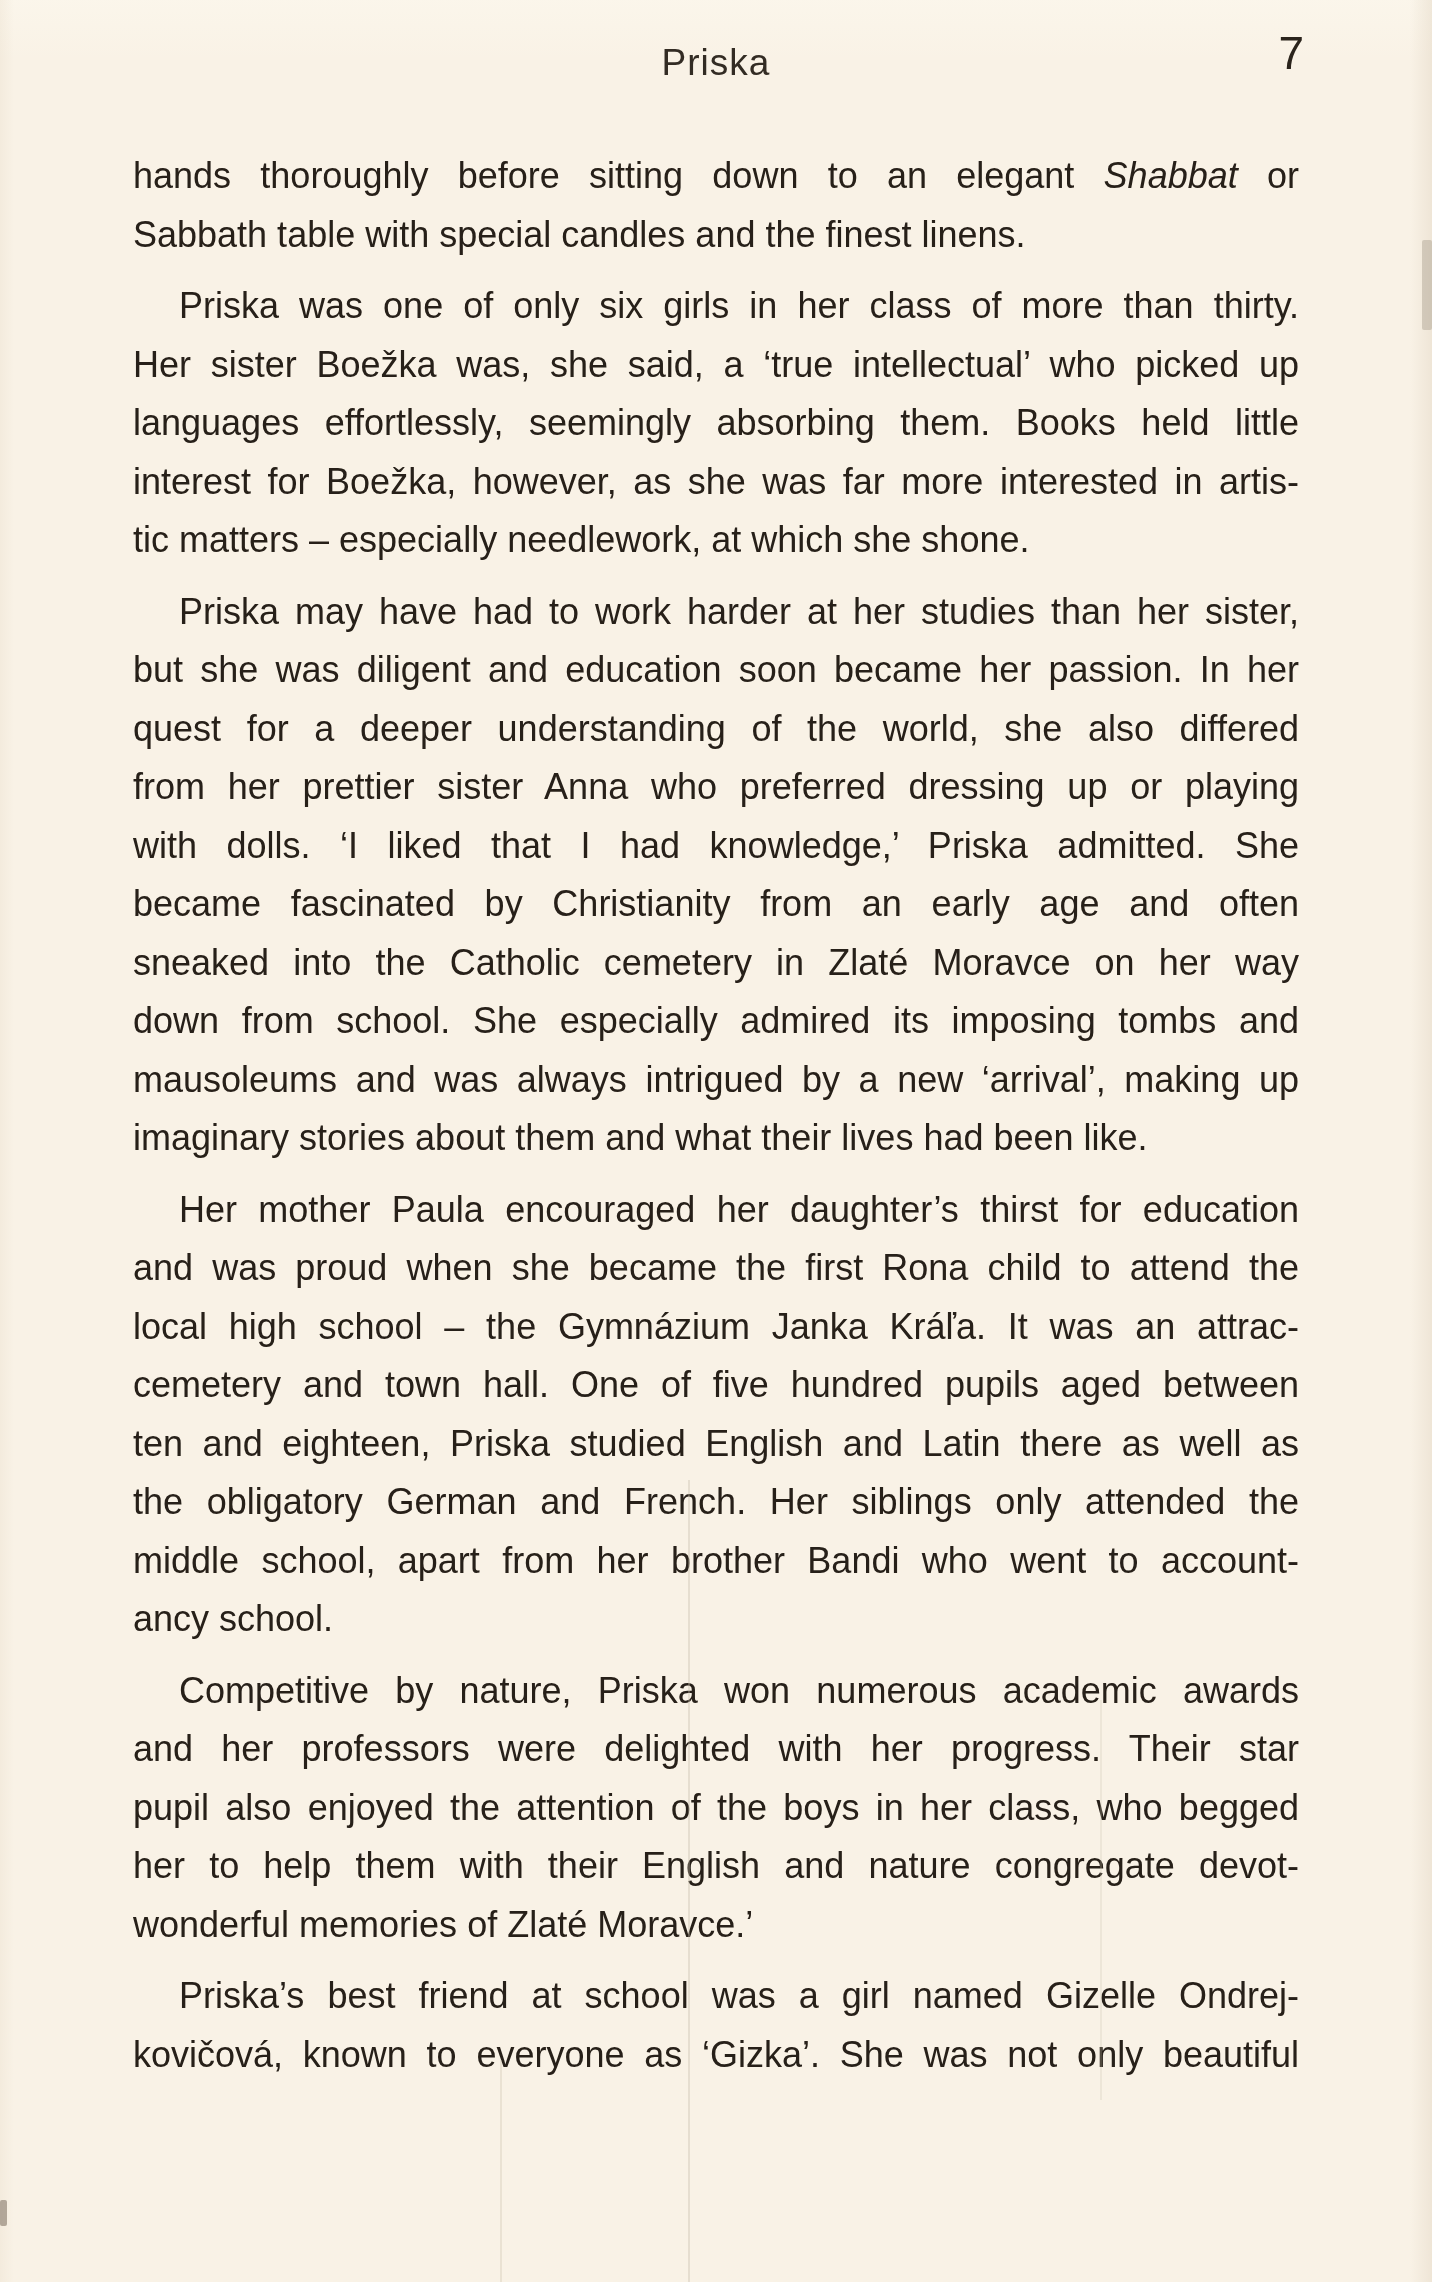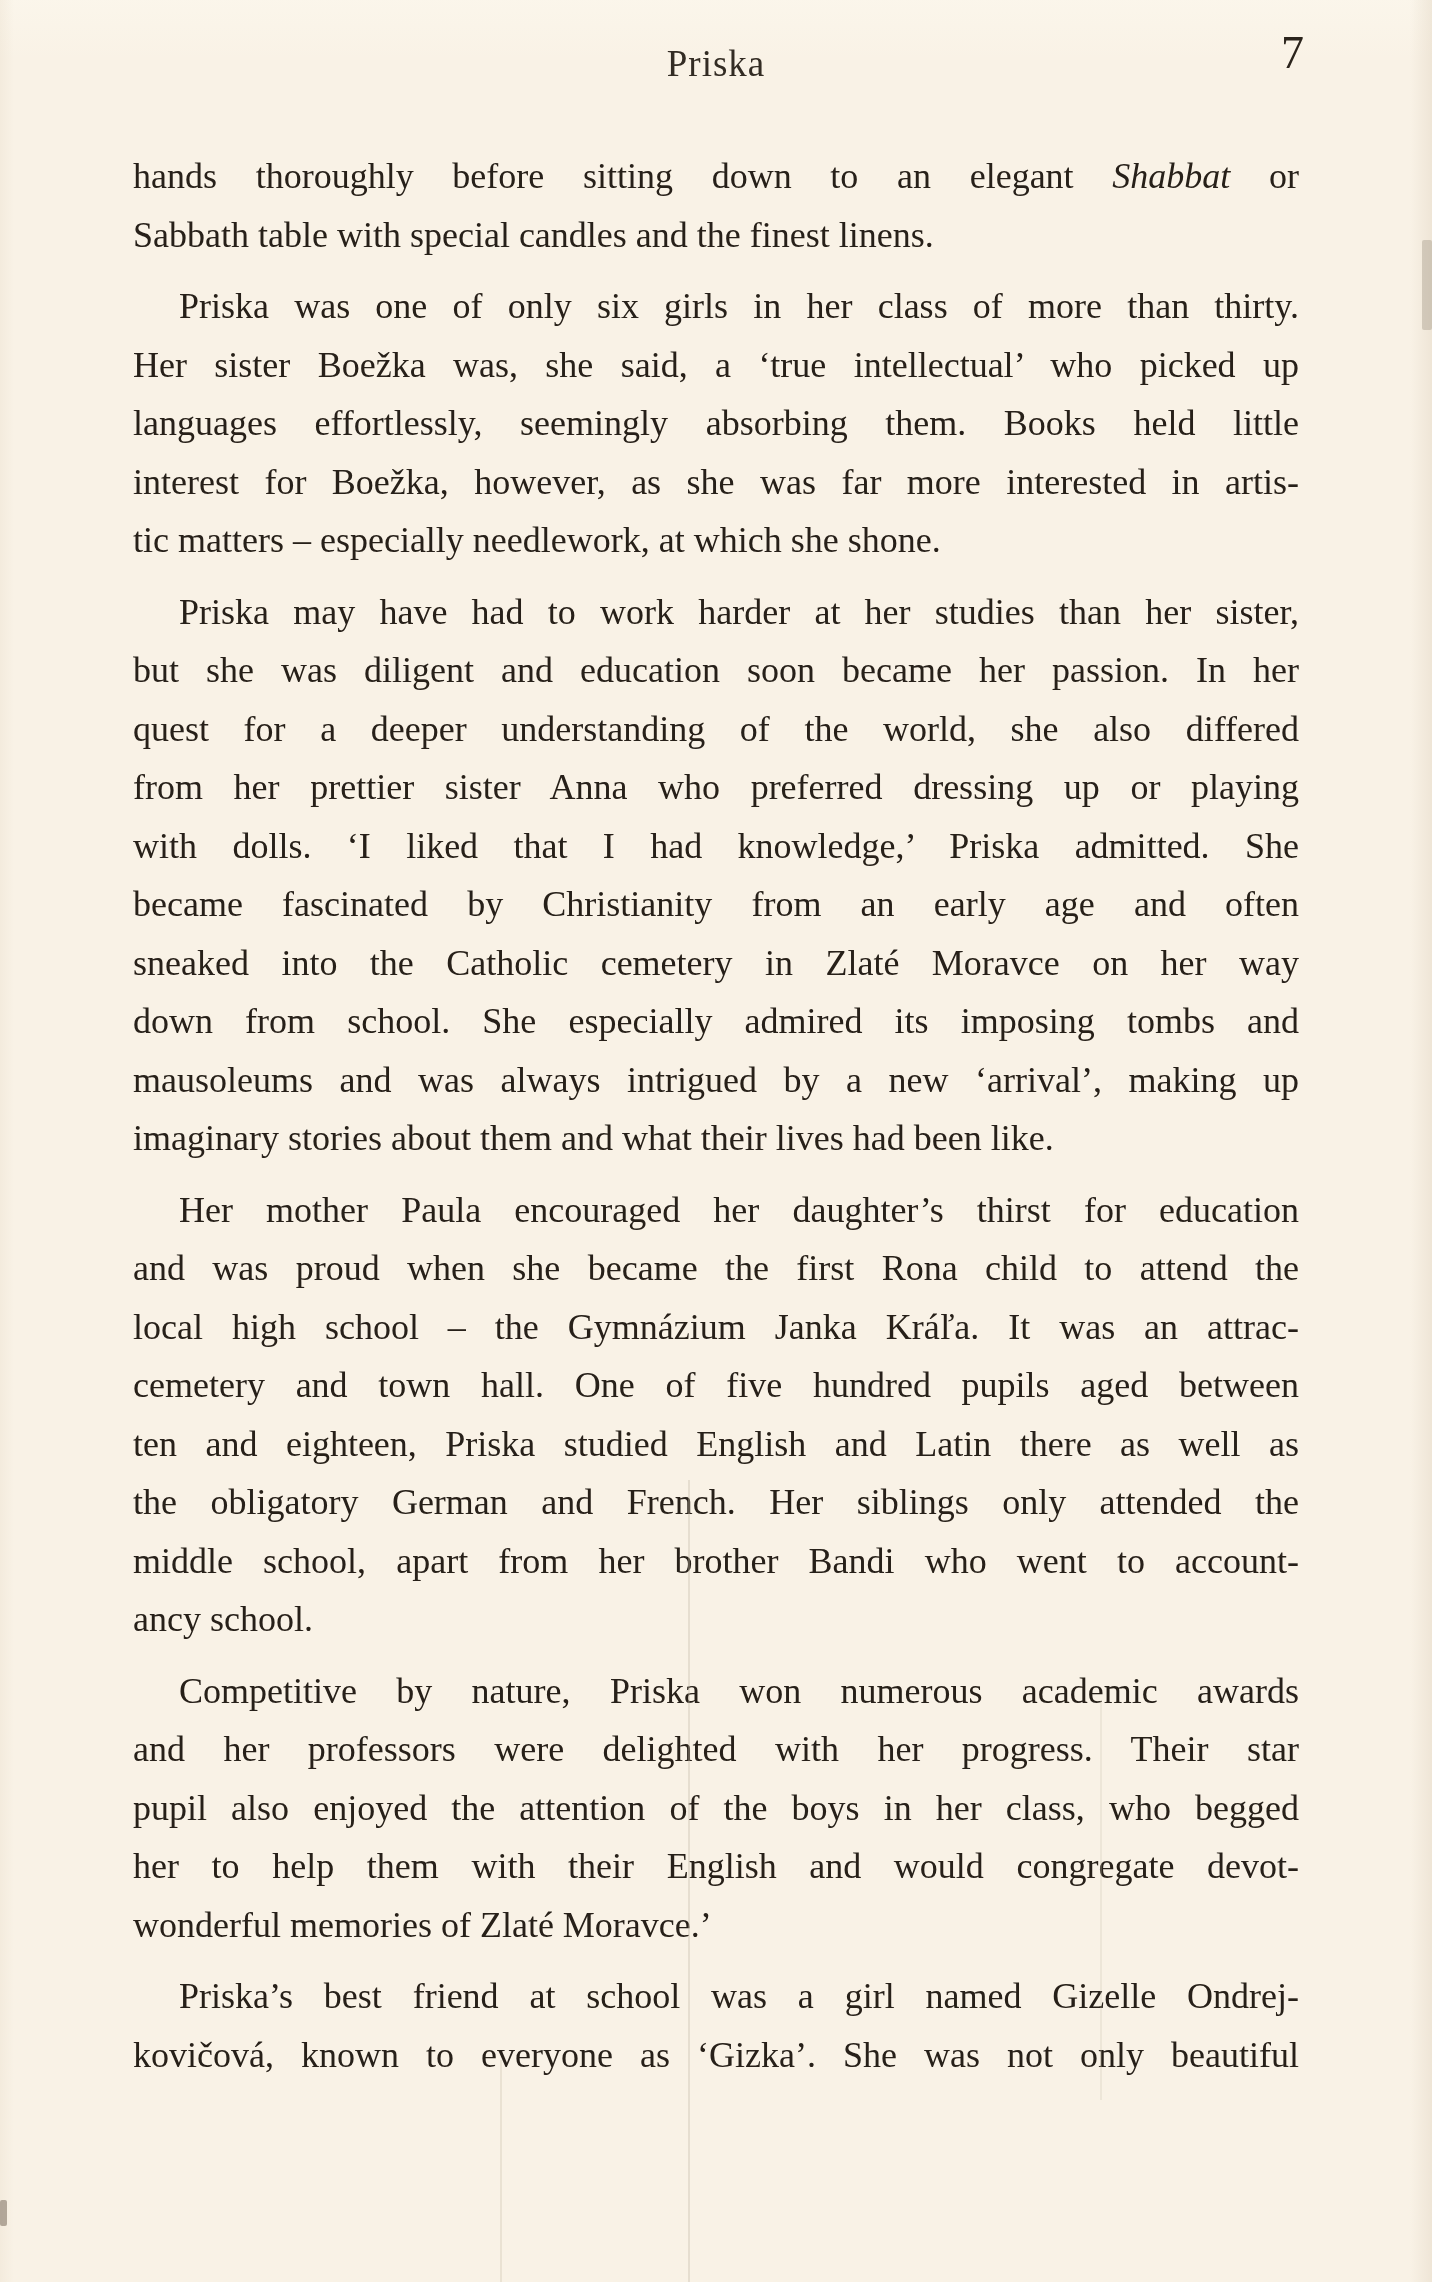--- a/index.html
+++ b/index.html
@@ -1,21 +1,21 @@
 <!DOCTYPE html>
 <html><head>
 <meta charset="utf-8">
 <style>
   html, body { margin: 0; padding: 0; }
   .page {
     position: relative;
     width: 1432px;
     height: 2282px;
     background: #f9f2e6;
-    font-family: Liberation Serif, serif;
+    font-family: Liberation Sans, sans-serif;
     color: #272019;
     overflow: hidden;
   }
   
   .page::before {
     content: "";
     position: absolute; inset: 0;
     background:
       linear-gradient(90deg, rgba(233,222,204,0.35) 0px, rgba(233,222,204,0) 14px),
       linear-gradient(270deg, rgba(226,214,196,0.45) 0px, rgba(226,214,196,0) 22px),
@@ -109,21 +109,21 @@
         <div class="line"><span>cemetery and town hall. One of five hundred pupils aged between</span></div>
         <div class="line"><span>ten and eighteen, Priska studied English and Latin there as well as</span></div>
         <div class="line"><span>the obligatory German and French. Her siblings only attended the</span></div>
         <div class="line"><span>middle school, apart from her brother Bandi who went to account-</span></div>
         <div class="line flush"><span>ancy school.</span></div>
       </div>
       <div class="paragraph">
         <div class="line first"><span>Competitive by nature, Priska won numerous academic awards</span></div>
         <div class="line"><span>and her professors were delighted with her progress. Their star</span></div>
         <div class="line"><span>pupil also enjoyed the attention of the boys in her class, who begged</span></div>
-        <div class="line"><span>her to help them with their English and would congregate devot-</span></div>
+        <div class="line"><span>her to help them with their English and nature congregate devot-</span></div>
         <div class="line flush"><span>wonderful memories of Zlaté Moravce.’</span></div>
       </div>
       <div class="paragraph">
         <div class="line first"><span>Priska’s best friend at school was a girl named Gizelle Ondrej-</span></div>
         <div class="line"><span>kovičová, known to everyone as ‘Gizka’. She was not only beautiful</span></div>
       </div>
     </main>
 
   <div>
     <div class="streak" style="left:688px; top:1480px; height:802px;"></div>

